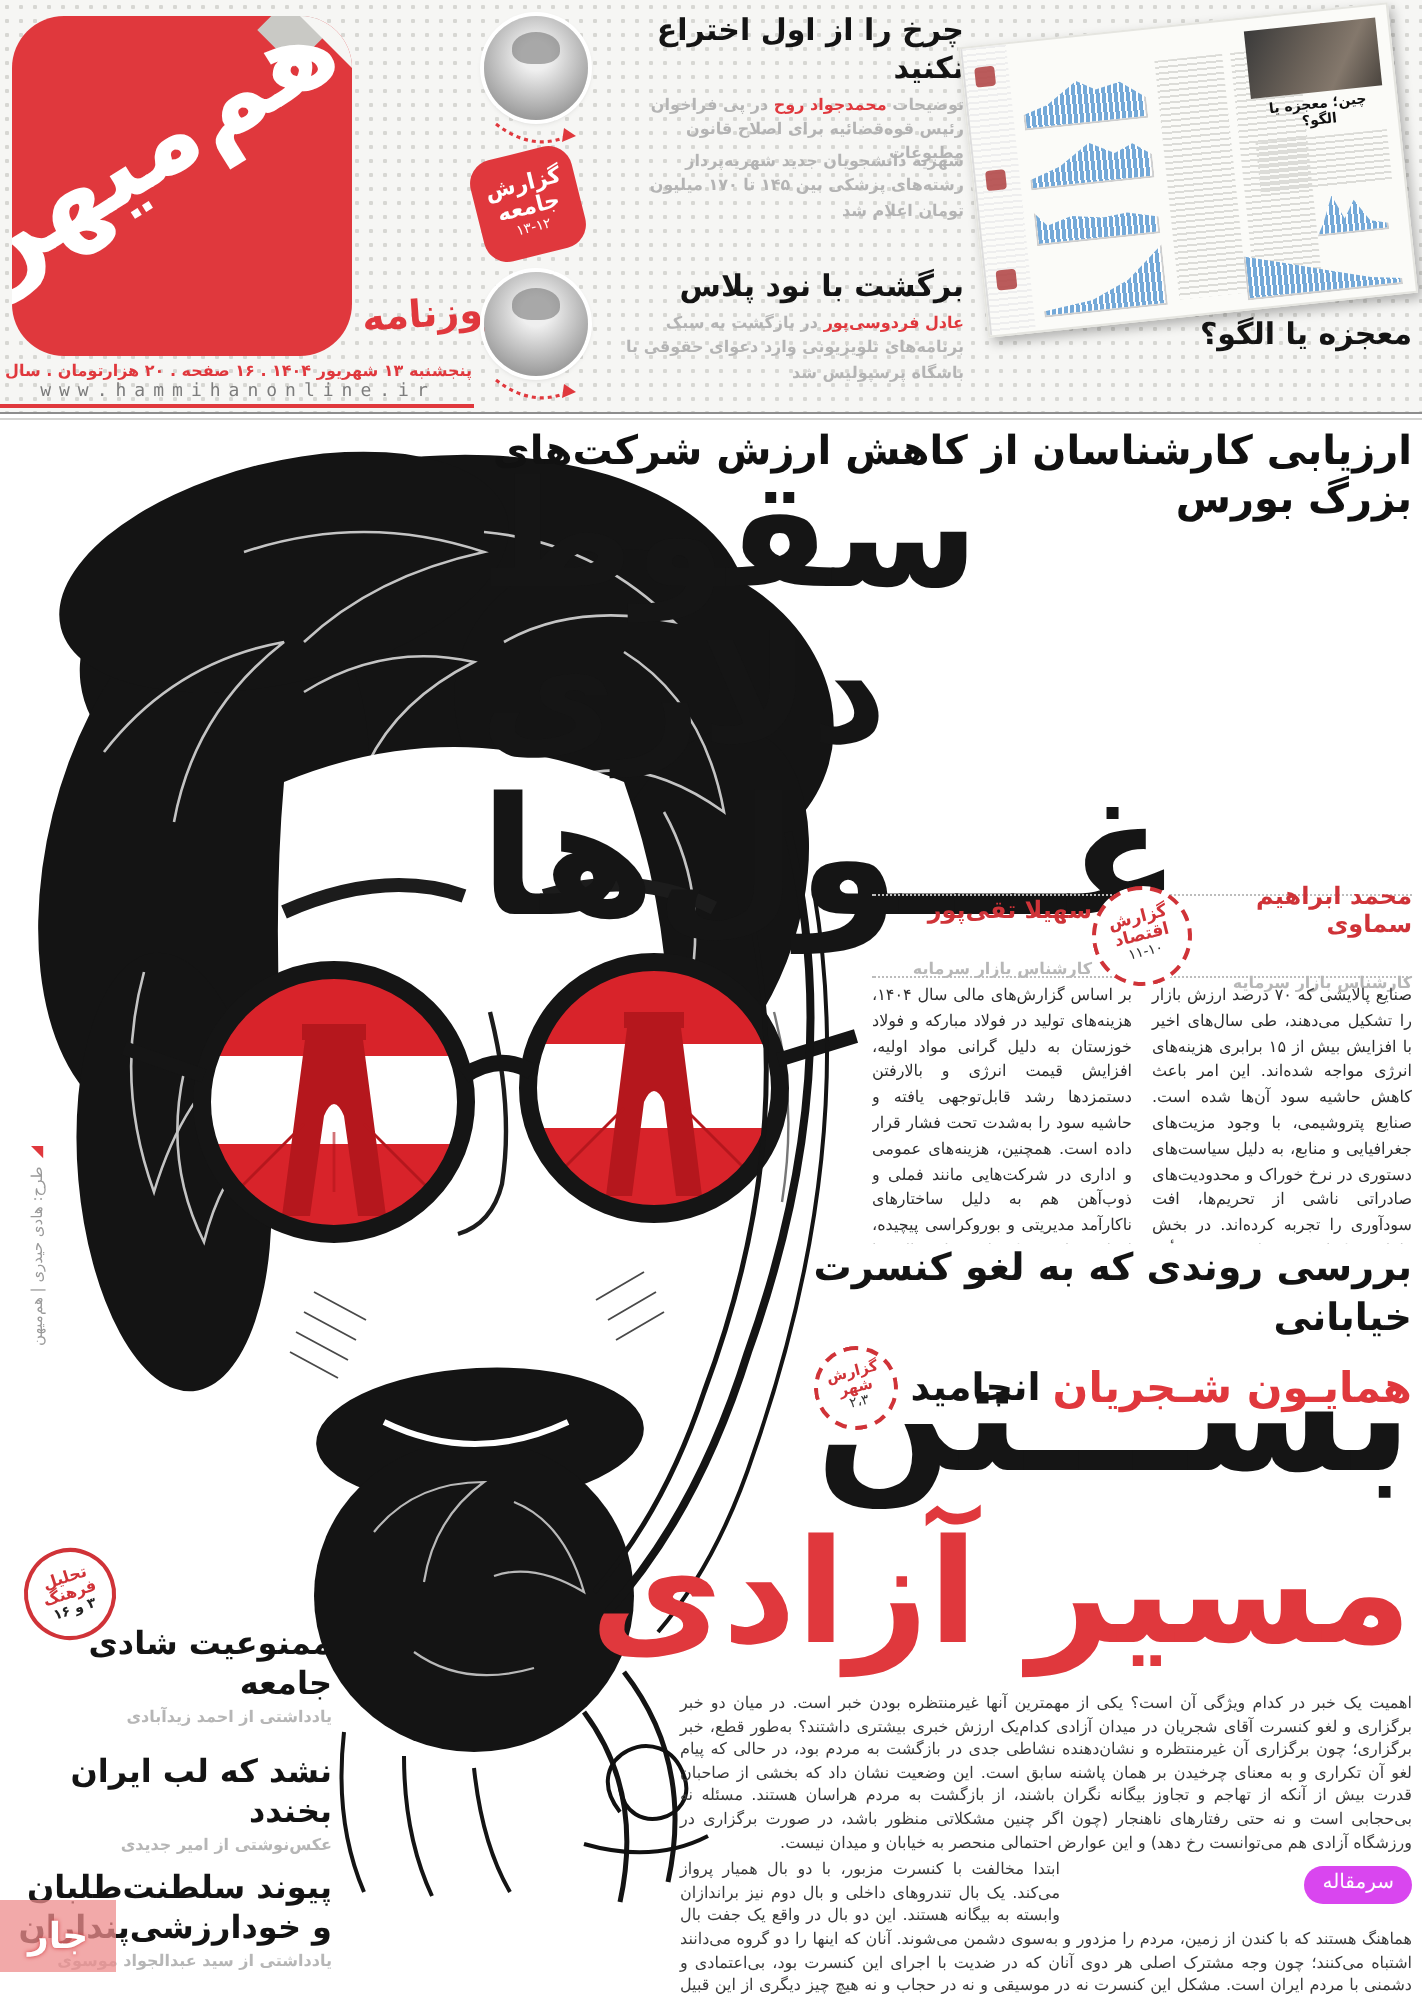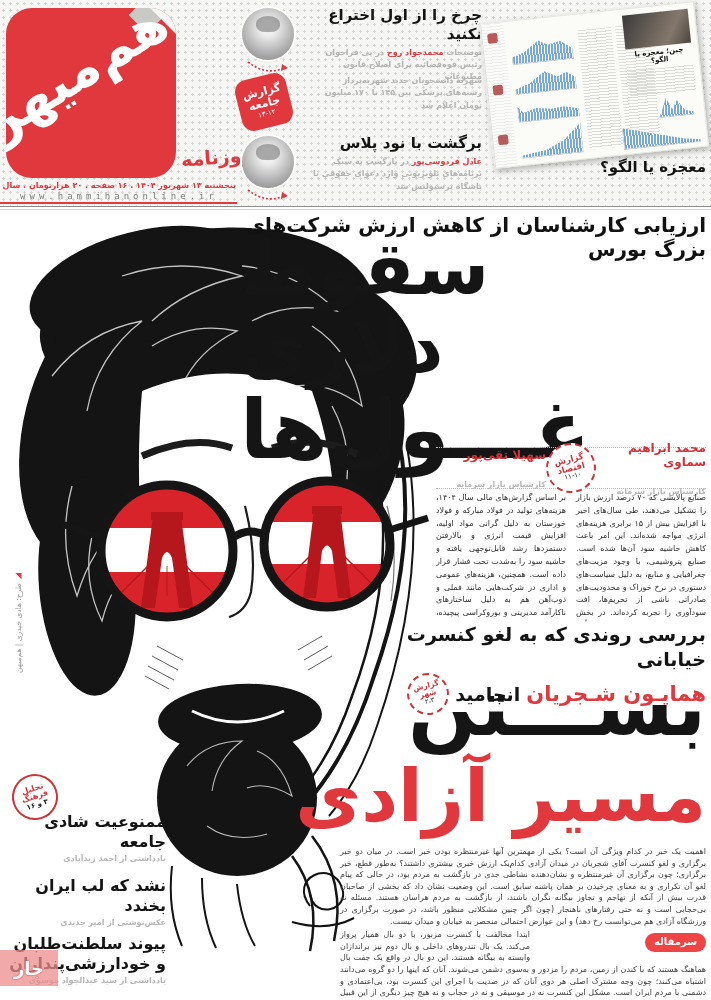--- a/index.html
+++ b/index.html
@@ -97,21 +97,21 @@
   .cbadge.small .b1,.cbadge.small .b2{font-size:7.5px;}
   .h2block{position:absolute;left:280px;top:668px;width:426px;text-align:right;}
   .h2a{font-size:80px;font-weight:bold;color:#151515;line-height:1.0;}
   .h2b{font-size:72px;font-weight:bold;color:#e0383d;line-height:1.0;margin-top:12px;}
   
   .editorial{position:absolute;left:340px;top:846px;width:366px;font-size:8px;line-height:1.45;
       color:#3a3a3a;text-align:justify;}
   .ed-mid{overflow:visible;margin-top:2px;}
   .ed-head{float:right;width:170px;display:flex;align-items:center;gap:6px;justify-content:flex-start;
       padding:4px 0 4px 6px;}
-  .ed-pill{background:#ef4444;color:#fff;font-size:10px;font-weight:bold;border-radius:10px;
+  .ed-pill{background:#d946ef;color:#fff;font-size:10px;font-weight:normal;border-radius:10px;
       padding:2px 9px;white-space:nowrap;}
   .ed-title{font-size:21px;font-weight:bold;color:#111;white-space:nowrap;}
   
   .culture{position:absolute;left:6px;top:770px;width:162px;height:226px;}
   .rbadge{position:absolute;left:6px;top:4px;width:42px;height:42px;border-radius:50%;background:#fff;
       border:2px solid #d03338;transform:rotate(-18deg);display:flex;flex-direction:column;align-items:center;
       justify-content:center;line-height:1.05;color:#d03338;}
   .rbadge .b1,.rbadge .b2{font-size:8px;font-weight:bold;}
   .rbadge .bp{font-size:7px;color:#222;font-weight:bold;}
   .cul-item{position:absolute;right:2px;width:158px;text-align:right;}

